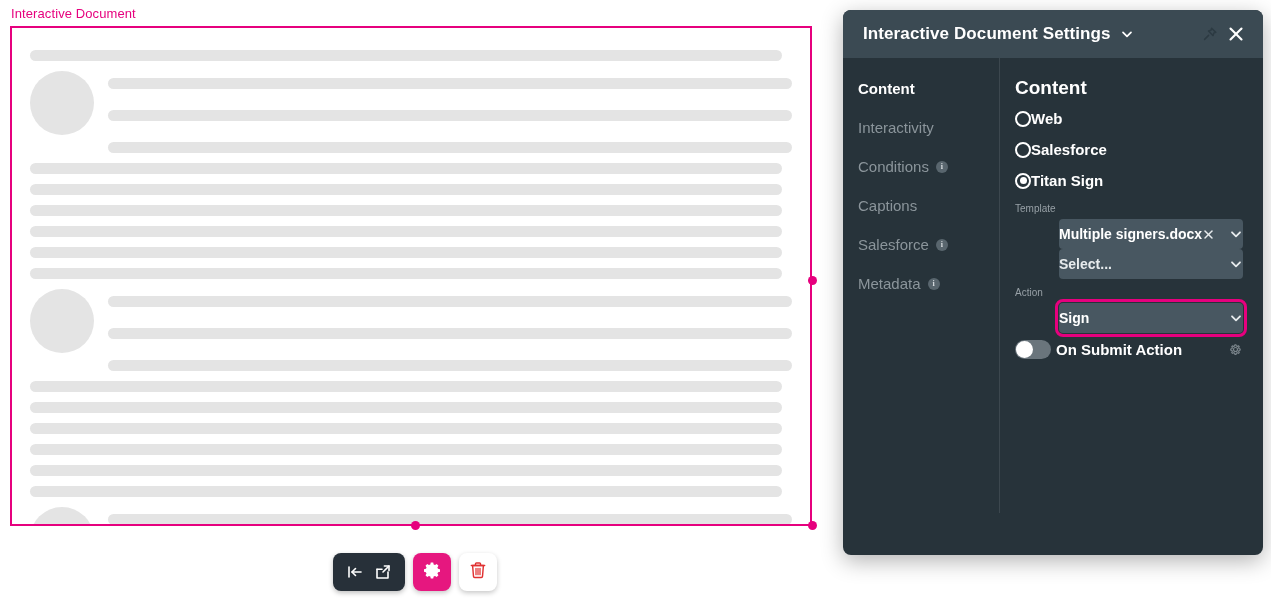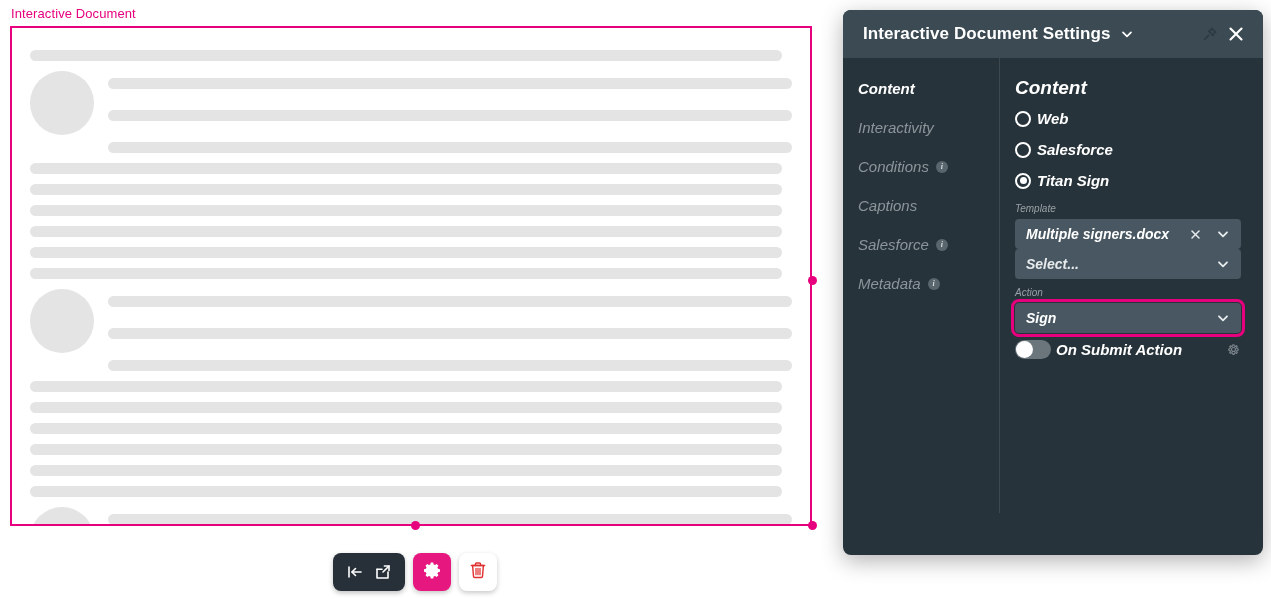--- a/index.html
+++ b/index.html
@@ -76,21 +76,21 @@
     height: 48px; background: #3b4a53;
     display: flex; align-items: center; padding: 0 14px 0 20px;
   }
   .panel-title {
     font-size: 17px; font-weight: bold; color: #ffffff; letter-spacing: .1px;
   }
   .hdr-chev { margin-left: 9px; display: flex; align-items: center; cursor: pointer; }
   .hdr-spacer { flex: 1 1 auto; }
   .hdr-ico { width: 26px; height: 26px; display: flex; align-items: center; justify-content: center; cursor: pointer; }
 
-  .panel-body { display: flex; height: 497px; font-style: italic; }
+  .panel-body { display: flex; height: 497px; }
   .panel-nav {
     width: 157px; padding: 22px 0 0 15px; flex: 0 0 157px;
     border-right: 1px solid #3c474e;
     height: 455px;
   }
   .nav-item {
     display: flex; align-items: center; gap: 7px;
     font-size: 15px; color: #8b959b; margin-bottom: 21px; cursor: pointer;
     line-height: 1.2;
   }
@@ -99,34 +99,34 @@
     width: 12px; height: 12px; border-radius: 50%;
     background: #59666e; color: #d8dde0;
     font-size: 8px; font-weight: bold;
     display: flex; align-items: center; justify-content: center;
     font-family: "Liberation Serif", serif;
   }
 
   .panel-content { flex: 1 1 auto; padding: 19px 22px 0 15px; }
   .content-title { font-size: 19px; font-weight: bold; color: #fff; margin-bottom: 11px; }
 
-  .radio-row { display: flex; align-items: center; gap: 6px; margin-bottom: 14px; cursor: pointer; }
+  .radio-row { display: flex; align-items: center; gap: 0; margin-bottom: 14px; cursor: pointer; }
   .radio {
     width: 16px; height: 16px; border-radius: 50%;
     border: 2px solid #ffffff; flex: 0 0 16px;
     display: flex; align-items: center; justify-content: center;
   }
   .radio .dot { width: 7px; height: 7px; border-radius: 50%; background: #ffffff; }
   .radio-label { font-size: 15px; color: #ffffff; font-weight: bold; }
 
   .field-label { font-size: 10px; color: #97a0a6; margin: 8px 0 5px 0; }
   .select {
     position: relative; height: 30px; border-radius: 4px;
     background: #485761; display: flex; align-items: center;
-    padding: 0 11px; cursor: pointer;
+    padding: 0 0; cursor: pointer; margin-left: 44px;
   }
   .select-value { font-size: 14px; color: #ffffff; font-weight: bold; flex: 1 1 auto; white-space: nowrap; overflow: hidden; }
   .select-value.muted { color: #e7ebed; }
   .select .clear { margin-right: 14px; display: flex; align-items: center; cursor: pointer; }
   .select .chev  { display: flex; align-items: center; }
   .select.highlight { outline: 3px solid #e6007e; outline-offset: 1px; }
 
   .toggle-row { display: flex; align-items: center; gap: 5px; margin-top: 7px; }
   .toggle {
     width: 36px; height: 19px; border-radius: 10px; background: #6a757c;

